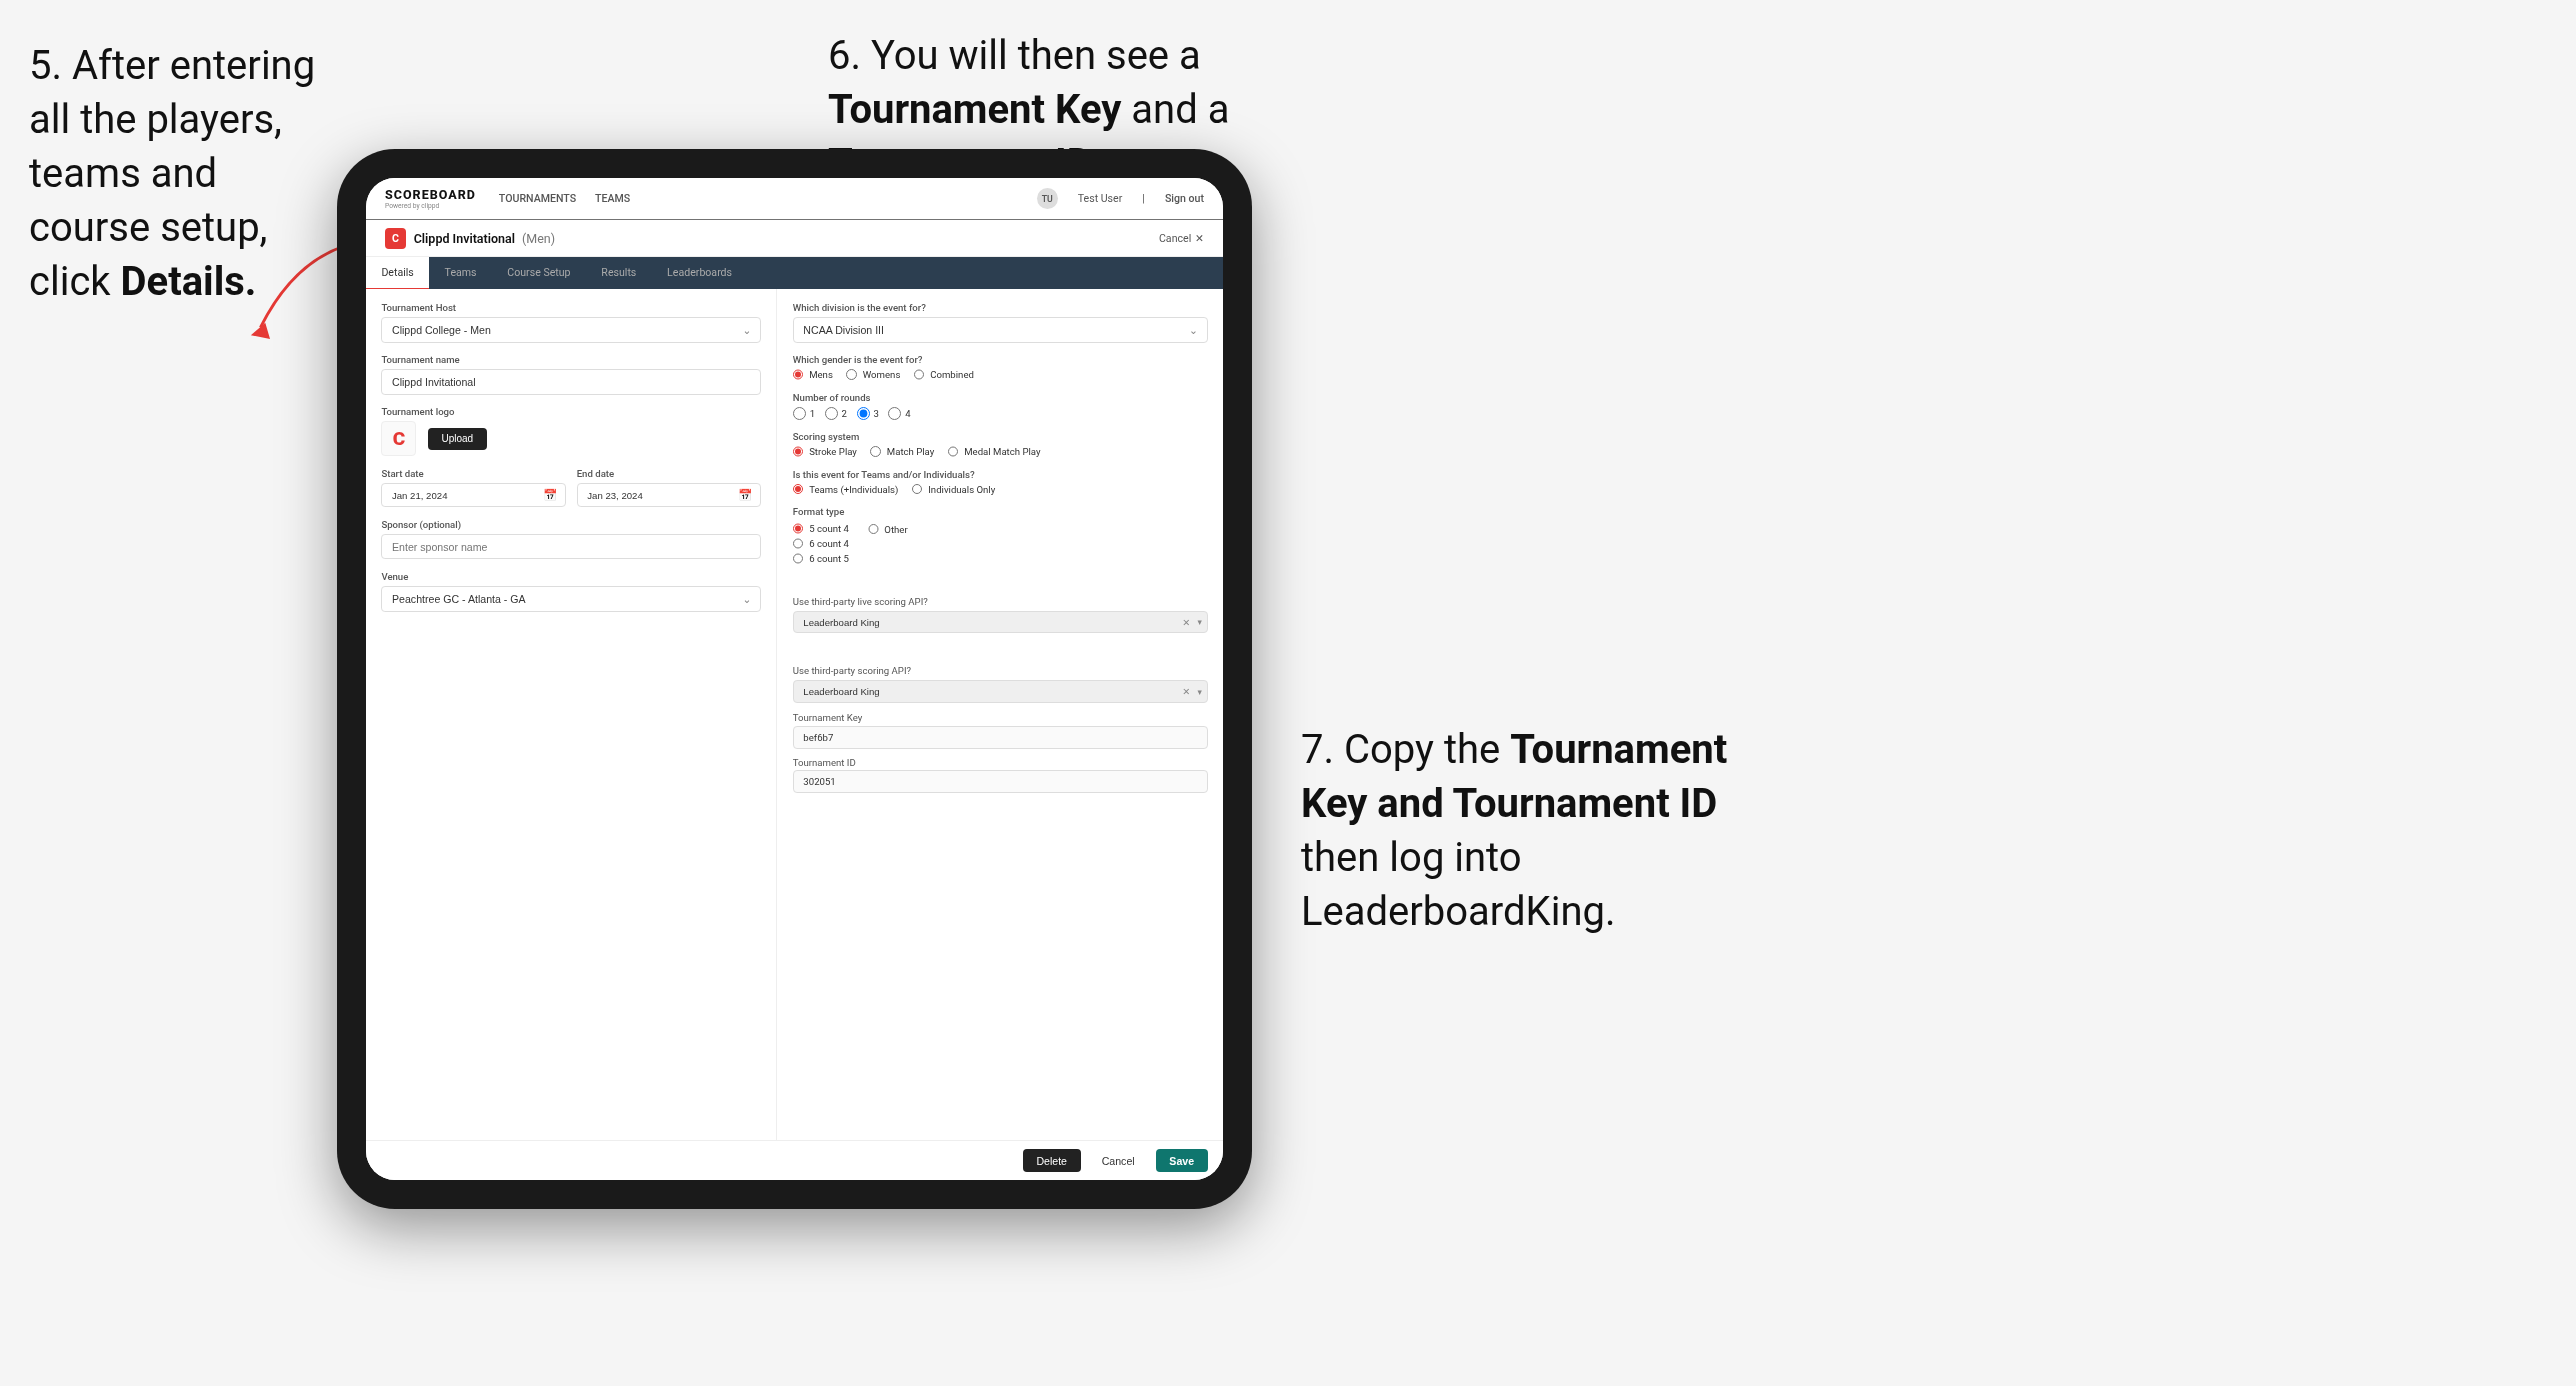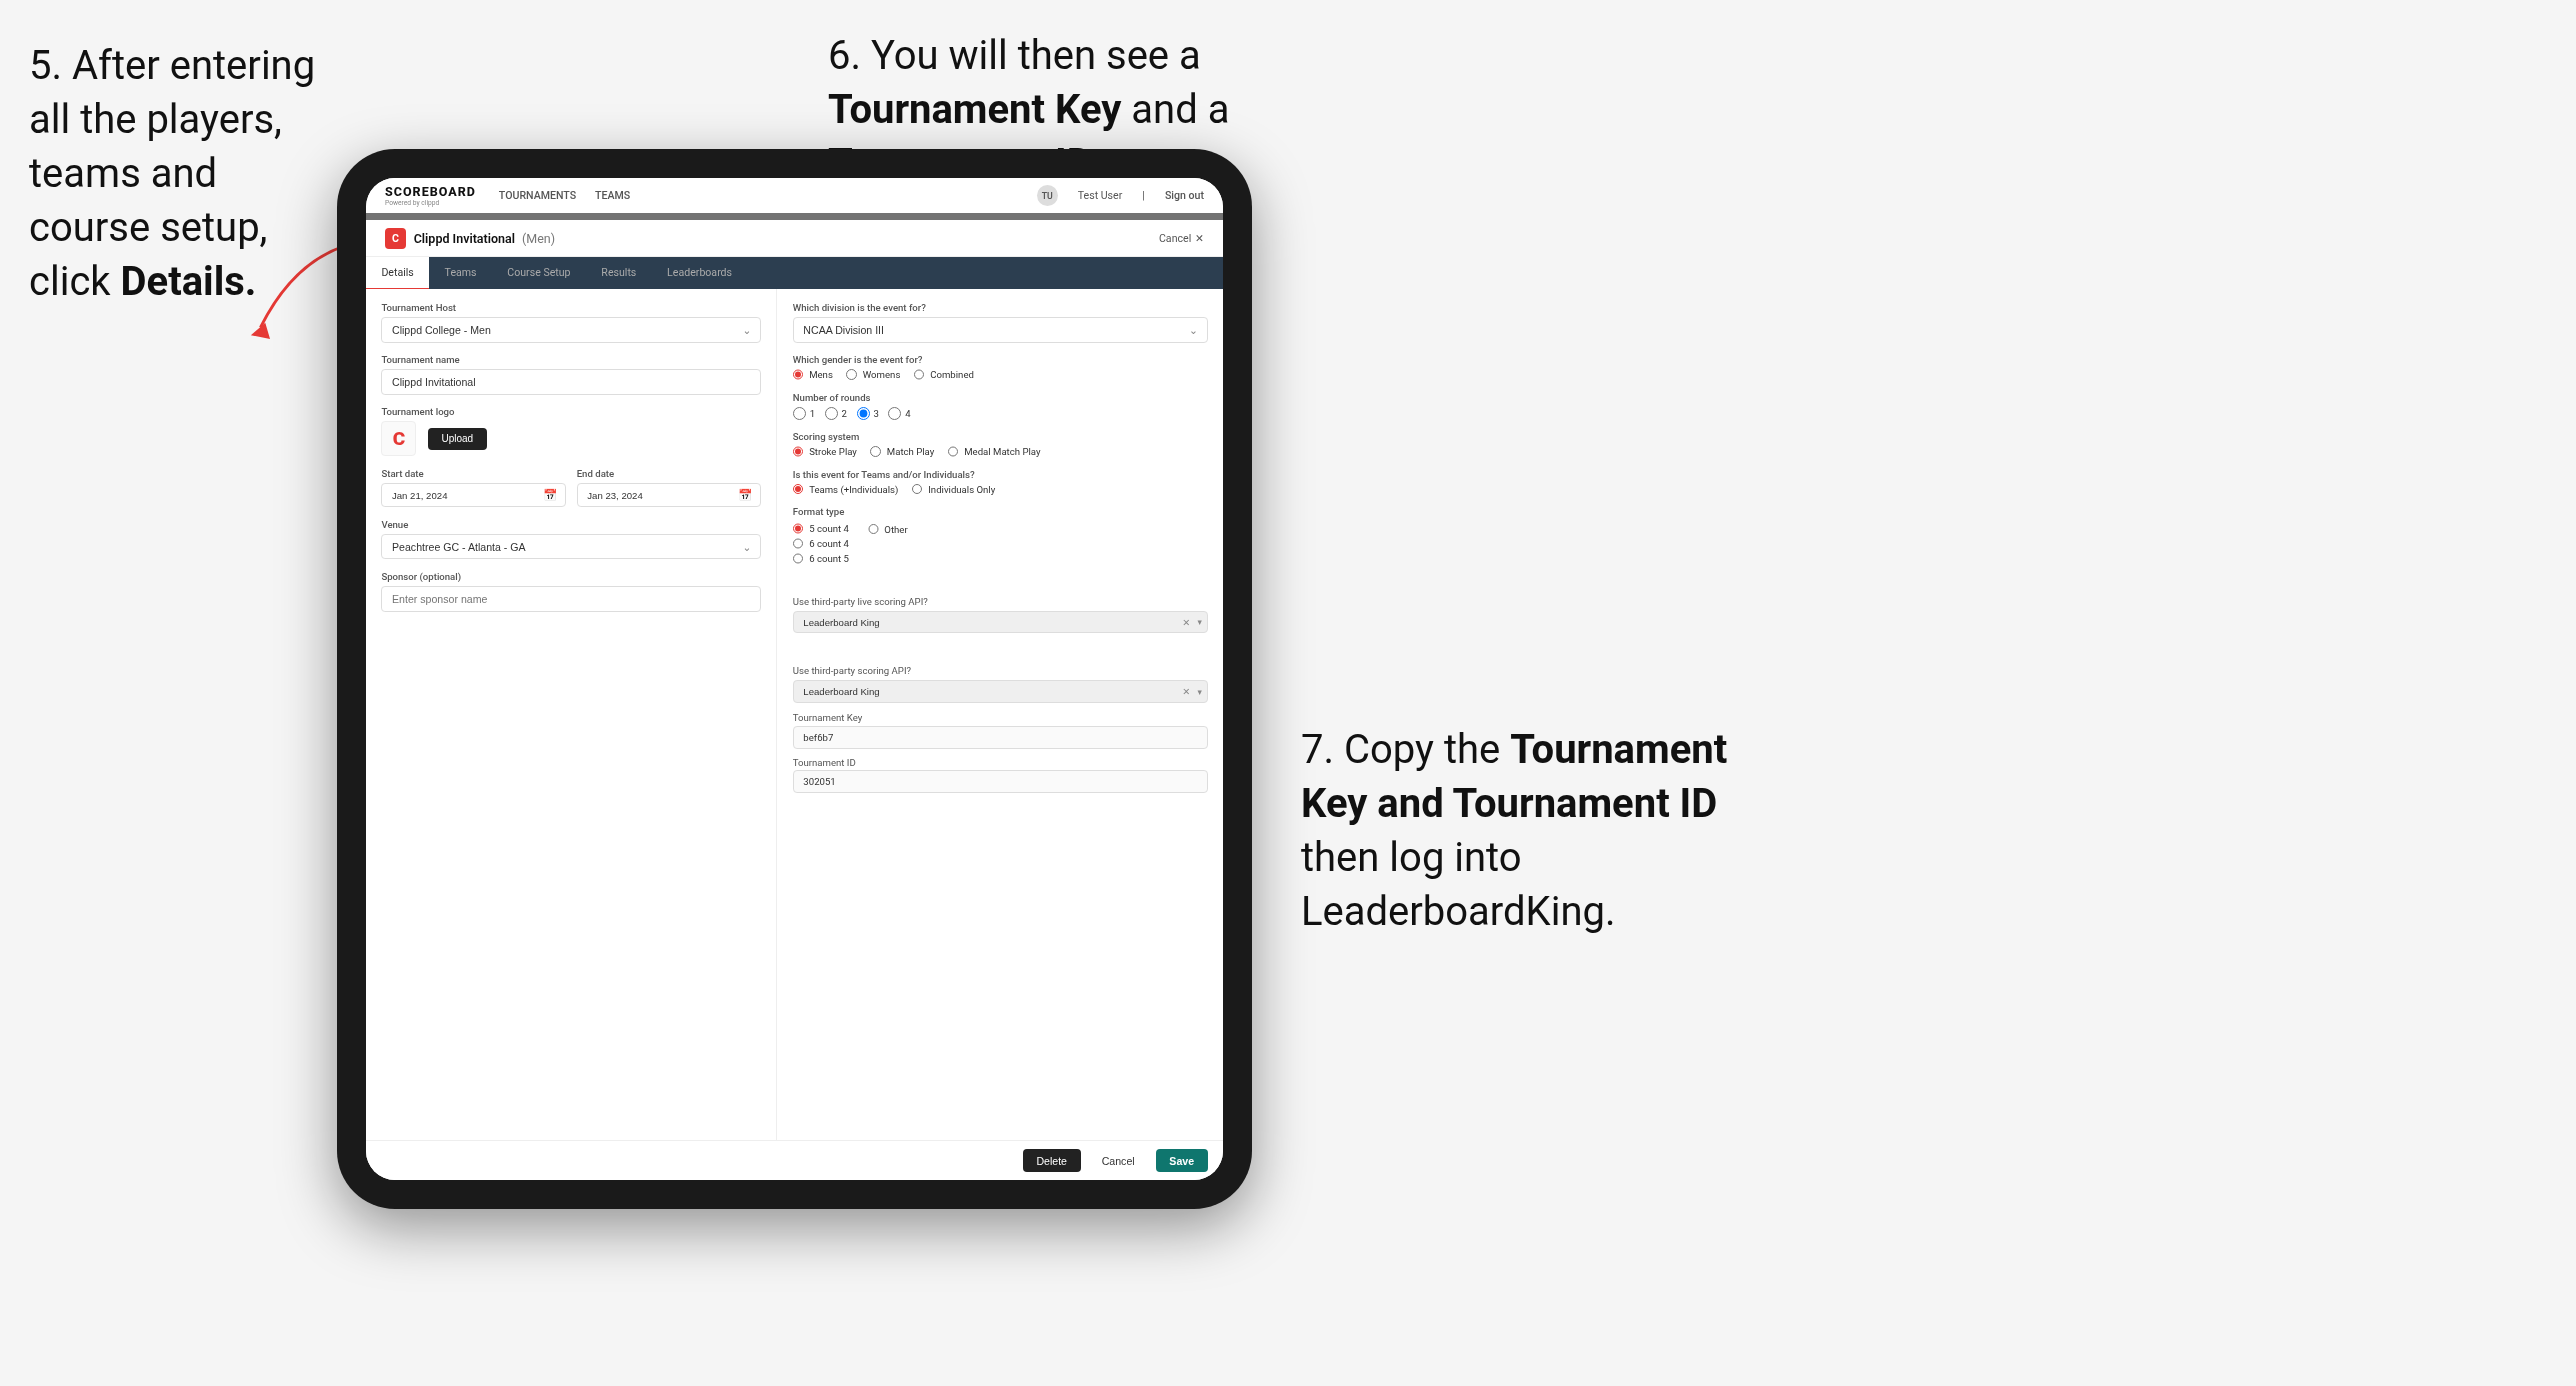--- a/index.html
+++ b/index.html
@@ -58,21 +58,21 @@
       background: #fff;
       border-radius: 29px;
       overflow: hidden;
       display: flex;
       flex-direction: column;
     }
 
     
     .app-header {
       background: #fff;
-      border-bottom: 7px solid #737373;
+      border-bottom: 1px solid #737373;
       padding: 12px 19px;
       height: 42px;
       display: flex;
       align-items: center;
       justify-content: space-between;
       flex-shrink: 0;
     }
 
     .app-header-left {
       display: flex;
@@ -600,31 +600,31 @@
           <div class="form-group">
             <label class="form-label">End date</label>
             <div class="date-input-wrap">
               <input type="text" value="Jan 23, 2024" style="width: 100%; padding: 5.8px 27px 5.8px 9.6px; border: 1px solid rgb(221, 221, 221); border-radius: 3.9px; font-size: 9.6px;">
               <span class="cal-icon">📅</span>
             </div>
           </div>
         </div>
 
         <div class="form-group">
+          <label class="form-label">Sponsor (optional)</label>
+          <input class="form-input" type="text" placeholder="Enter sponsor name" style="">
+        </div>
+
+        <div class="form-group">
           <label class="form-label">Venue</label>
           <div class="select-wrapper">
             <select class="form-select">
               <option>Peachtree GC - Atlanta - GA</option>
             </select>
           </div>
-        </div>
-
-        <div class="form-group">
-          <label class="form-label">Sponsor (optional)</label>
-          <input class="form-input" type="text" placeholder="Enter sponsor name" style="">
         </div>
 
       </div>
 
       <div class="divider-right">
 
         <div class="form-group">
           <label class="form-label">Which division is the event for?</label>
           <div class="select-wrapper">
             <select class="form-select">

